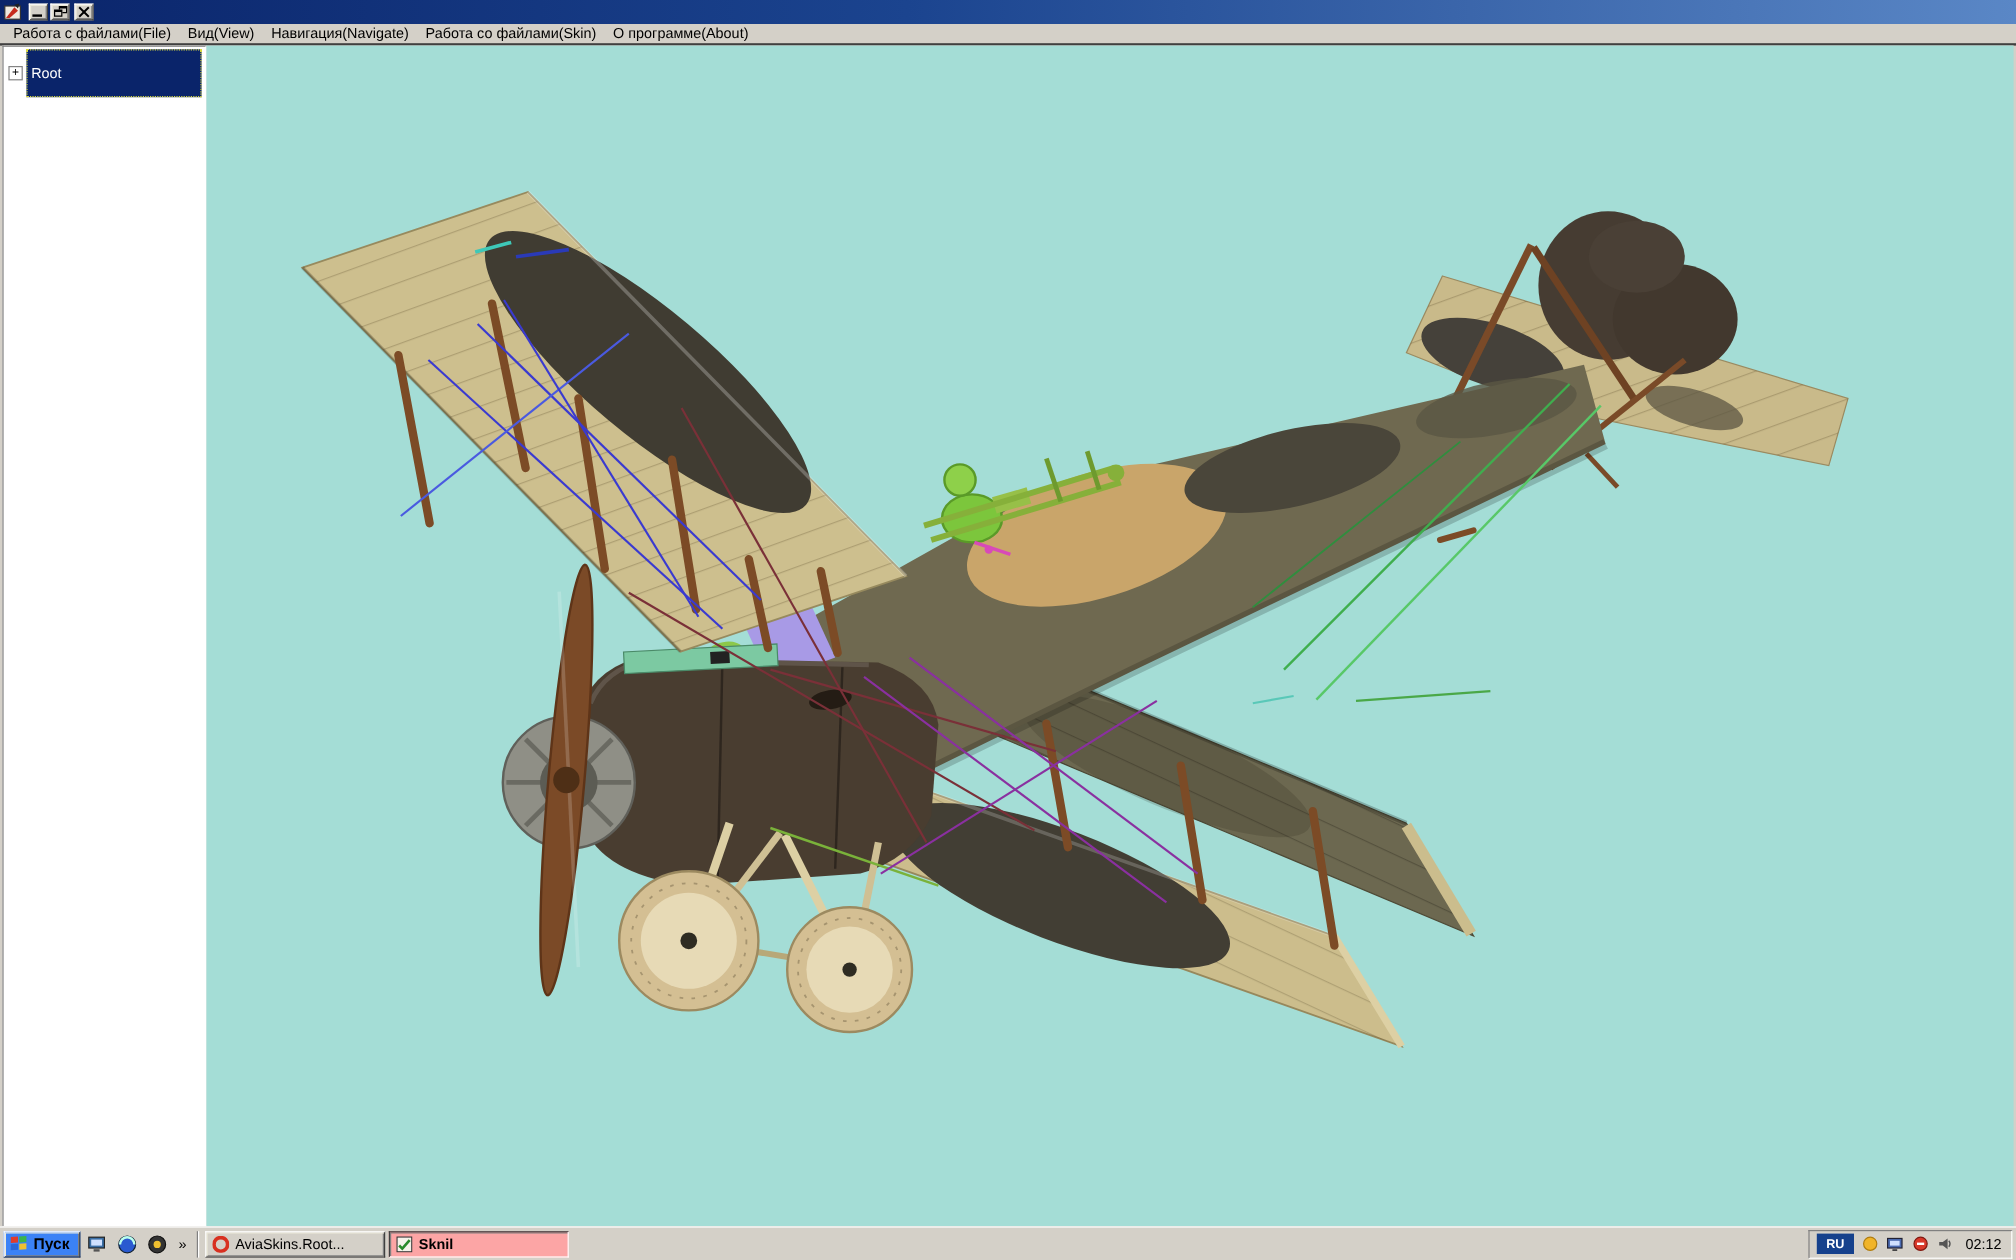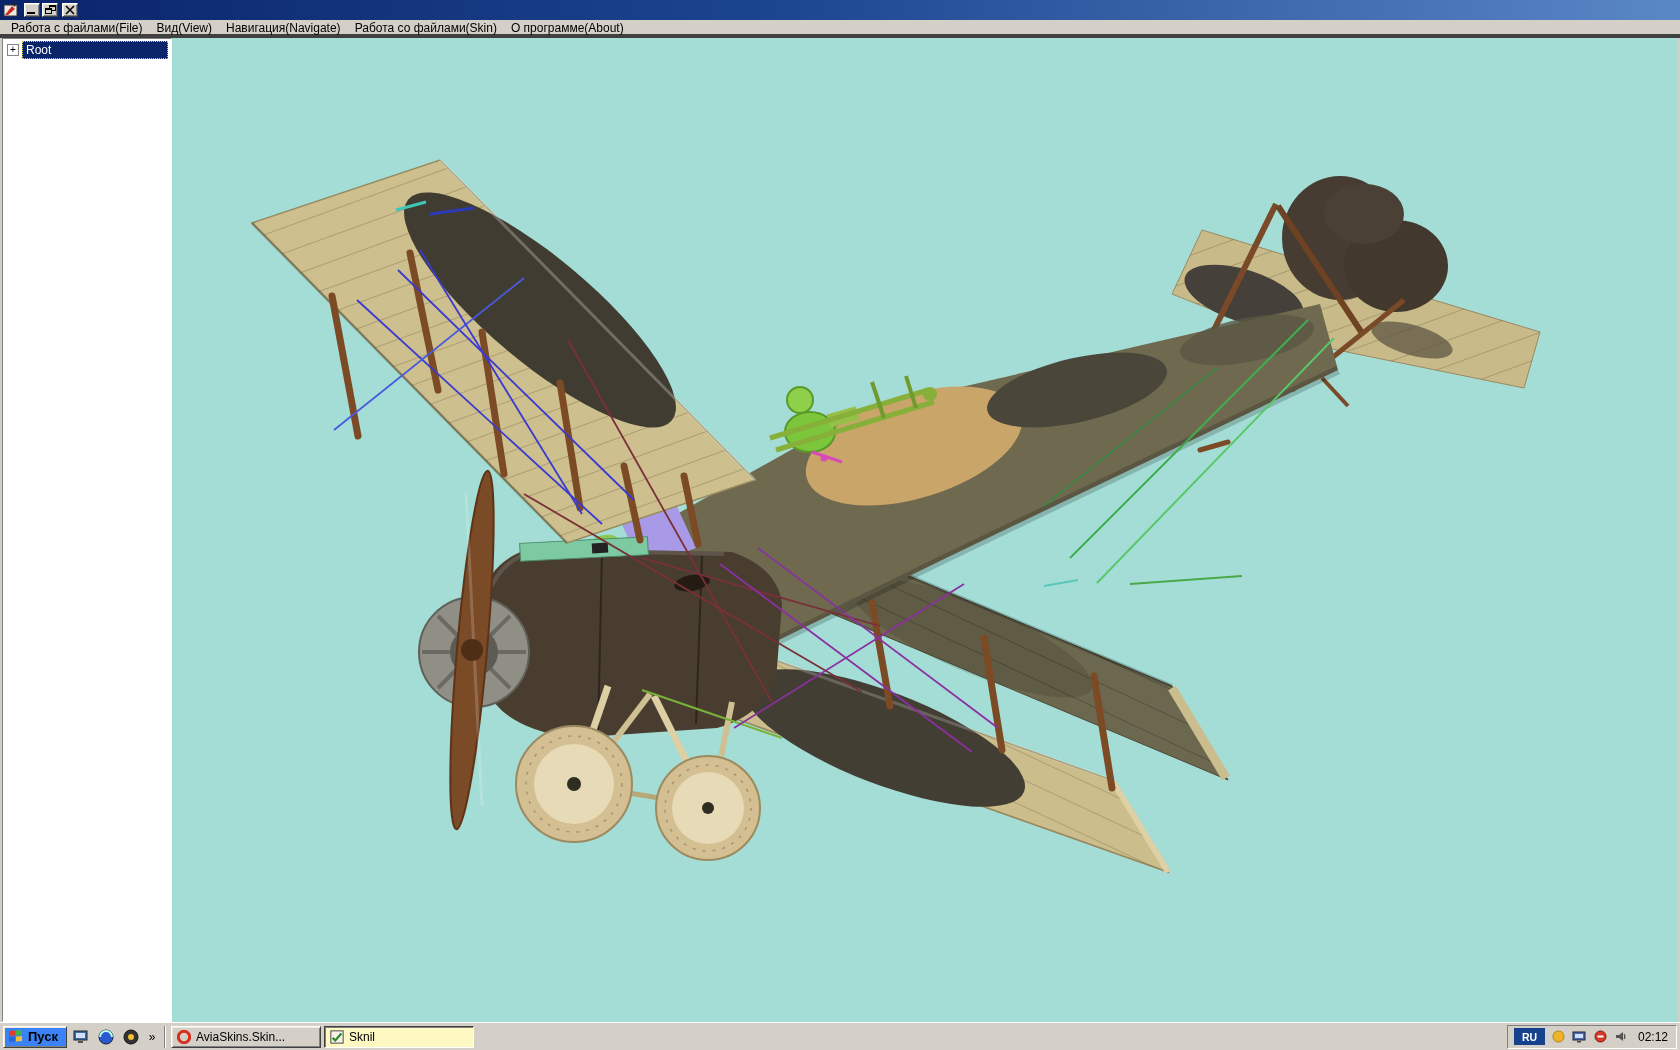--- a/index.html
+++ b/index.html
@@ -16,49 +16,49 @@
     border:1px solid;border-color:#ffffff #404040 #404040 #ffffff;
     box-shadow:inset 1px 1px 0 #ece9d8,inset -1px -1px 0 #808080}
   .winbtn.close{margin-left:4px}
   .g-min{position:absolute;left:2px;bottom:2px;width:8px;height:2px;background:#000}
   .g-rest-back{position:absolute;left:6px;top:1px;width:7px;height:6px;border:1px solid #000;border-top-width:2px;background:#d4d0c8}
   .g-rest-front{position:absolute;left:2px;top:4px;width:7px;height:6px;border:1px solid #000;border-top-width:2px;background:#d4d0c8}
   .g-close{position:absolute;left:2px;top:1px}
 
   
   .menubar{position:absolute;top:20px;left:0;right:0;height:18px;background:#d4d0c8;
-    display:flex;align-items:flex-start;padding-left:4px;border-bottom:4px solid #404040}
+    display:flex;align-items:center;padding-left:4px;border-bottom:2px solid #404040}
   .menu-item{padding:1px 7px;cursor:default}
 
   
   .main{position:absolute;top:38px;left:2px;right:2px;bottom:28px;background:#d4d0c8}
   .tree-panel{position:absolute;left:0;top:0;bottom:0;width:170px;background:#fff;
     border:1px solid;border-color:#808080 #fff #fff #808080;overflow:hidden}
   .tree-row{display:flex;align-items:center;margin-top:2px}
   .expander{width:12px;height:12px;border:1px solid #848484;background:#fff;
     font-size:10px;line-height:10px;text-align:center;margin:0 3px 0 4px;flex:0 0 auto}
-  .tree-label{flex:1;margin-right:3px;background:#0a246a;color:#fff;padding:1px 3px;
+  .tree-label{flex:1;margin-right:3px;background:#0a246a;color:#fff;padding:12px 3px;
     border:1px dotted #d8d840;font-size:12px}
 
   .viewport{position:absolute;left:170px;right:0;top:0;bottom:0;background:#a4ddd6;overflow:hidden}
   .viewport svg{display:block;width:100%;height:100%}
 
   
   .taskbar{position:absolute;left:0;right:0;bottom:0;height:28px;background:#d4d0c8;
     border-top:1px solid #fff;display:flex;align-items:center;padding:0 3px;gap:3px}
   .raised{border:1px solid;border-color:#fff #404040 #404040 #fff;box-shadow:inset 1px 1px 0 #ece9d8,inset -1px -1px 0 #808080}
   .sunken{border:1px solid;border-color:#404040 #fff #fff #404040;box-shadow:inset 1px 1px 0 #808080}
   .start-btn{height:22px;display:flex;align-items:center;gap:4px;padding:0 8px 0 4px;
     font-weight:bold;font-size:13px;background:#3b82f6}
   .ql-icon{width:22px;height:22px;display:flex;align-items:center;justify-content:center}
   .chevron{width:14px;height:22px;display:flex;align-items:center;justify-content:center;font-size:12px;color:#000}
   .tb-divider{width:2px;height:22px;border-left:1px solid #808080;border-right:1px solid #fff;margin:0 2px}
   .task-btn{width:150px;height:22px;display:flex;align-items:center;gap:5px;padding:0 5px;
     background:#d4d0c8;font-size:12px;white-space:nowrap;overflow:hidden}
-  .task-btn.active{background:#fef9c3;font-weight:normal}
+  .task-btn.active{background:#fca5a5;font-weight:bold}
   .task-btn .lbl{overflow:hidden;text-overflow:ellipsis}
   .tray{margin-left:auto;height:24px;display:flex;align-items:center;gap:6px;padding:0 8px 0 6px;
     border:1px solid;border-color:#808080 #fff #fff #808080}
   .lang-box{width:31px;height:17px;background:#16418c;color:#fff;font-size:10.5px;font-weight:bold;
     display:flex;align-items:center;justify-content:center}
   .tray-ic{width:15px;height:15px;display:flex;align-items:center;justify-content:center}
   .clock{font-size:12px;padding-left:3px}
 </style>
 </head>
 <body>
@@ -292,21 +292,21 @@
     </svg>
   </div>
   <div class="chevron">»</div>
 
   <div class="tb-divider"></div>
 
   <div class="task-btn raised">
     <svg width="14" height="14" viewBox="0 0 16 16">
       <circle cx="8" cy="8" r="6.5" fill="none" stroke="#d83020" stroke-width="3.5"></circle>
     </svg>
-    <span class="lbl">AviaSkins.Skin...</span>
+    <span class="lbl">AviaSkins.Root...</span>
   </div>
   <div class="task-btn active sunken">
     <svg width="14" height="14" viewBox="0 0 16 16">
       <rect x="1" y="1" width="14" height="14" fill="#f5f2ea" stroke="#333"></rect>
       <path d="M3,9 L6,12 L13,4" fill="none" stroke="#2a8a2a" stroke-width="2.5"></path>
     </svg>
     <span class="lbl">Sknil</span>
   </div>
 
   <div class="tray">

